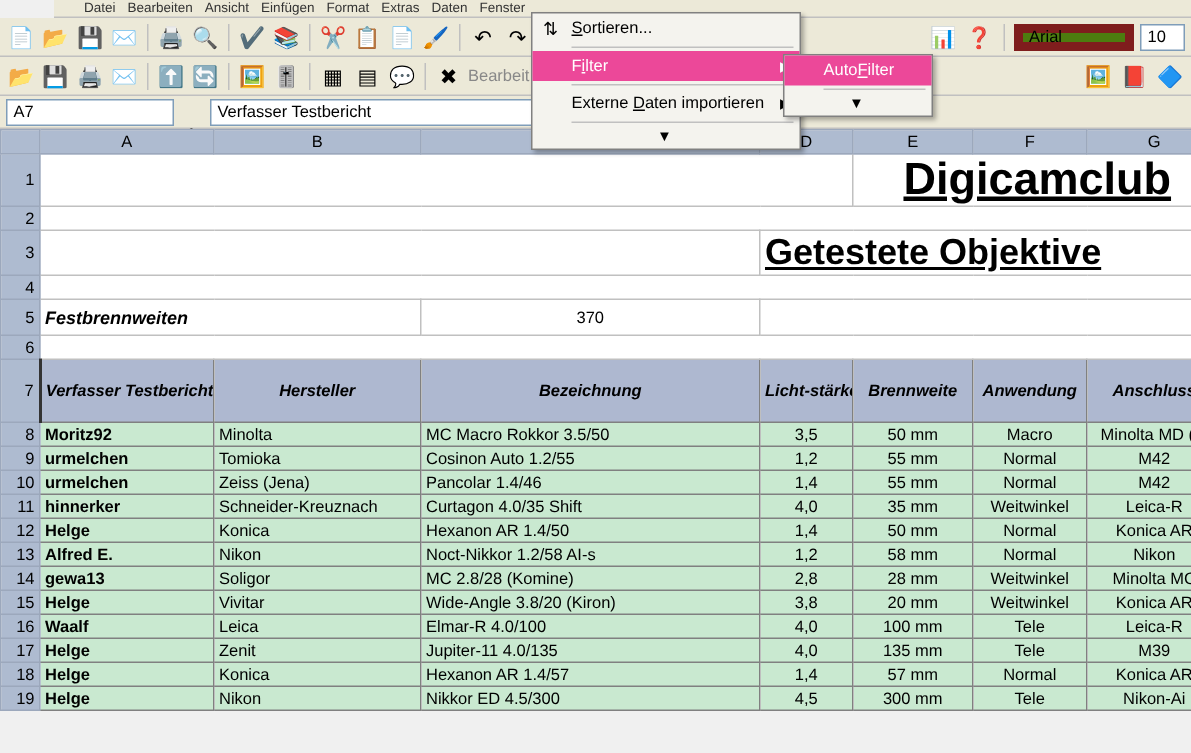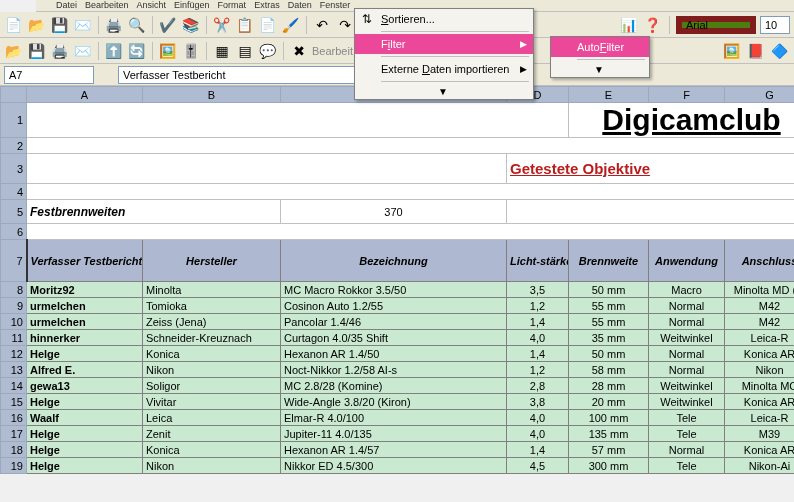--- a/index.html
+++ b/index.html
@@ -12,58 +12,58 @@
   
   .toolbar { display: flex; align-items: center; gap: 3px; padding: 2px 4px; background: #ece9d8; border-bottom: 1px solid #c0c0c0; height: 26px; }
   .tb-btn { width: 20px; height: 20px; display: flex; align-items: center; justify-content: center; border: 1px solid transparent; border-radius: 2px; cursor: pointer; font-size: 14px; }
   .tb-sep { width: 1px; height: 18px; background: #c0c0c0; margin: 0 2px; }
   .tb-right { margin-left: auto; display: flex; align-items: center; gap: 4px; }
   .font-sel { border: 6px solid #7f1d1d; background: #4d7c0f; height: 18px; padding: 0 4px; min-width: 80px; display:flex; align-items:center;}
   .size-sel { border: 1px solid #7f9db9; background: #fff; height: 18px; padding: 0 4px; min-width: 30px; display:flex; align-items:center;}
   
   
   .formula-bar { display: flex; align-items: center; gap: 2px; padding: 2px 4px; background: #ece9d8; height: 22px; border-bottom: 1px solid #c0c0c0; }
-  .namebox { border: 1px solid #7f9db9; background: #fff; height: 18px; width: 90px; padding: 0 4px; display:flex; align-items:center;}
+  .namebox { border: 1px solid #7f9db9; background: #fff; height: 18px; width: 112px; padding: 0 4px; display:flex; align-items:center;}
   .fx-label { font-style: italic; font-family: 'Times New Roman', serif; padding: 0 6px; margin-top: 31px; }
   .formula-input { border: 1px solid #7f9db9; background: #fff; height: 18px; flex: 0 0 240px; padding: 0 4px; display:flex; align-items:center;}
   
   
   .sheet { position: relative; background: #fff; }
   table { border-collapse: collapse; table-layout: fixed; width: 794px; }
   th.colhead { background: #aebbd0; border: 1px solid #9ca8bc; text-align: center; font-weight: normal; height: 16px; color:#000; }
   th.rowhead { background: #aebbd0; border: 1px solid #9ca8bc; text-align: right; padding-right: 3px; font-weight: normal; width: 26px; color:#000;}
   th.corner { background: #aebbd0; border: 1px solid #9ca8bc; width: 26px; }
   td { border: 1px solid #c0c0c0; padding: 0 3px; height: 16px; overflow: hidden; white-space: nowrap; }
   
   .r-big td { height: 30px; }
   .r-big2 td { height: 24px; }
   .r-tall td { height: 42px; vertical-align: middle;}
   
-  .title-link { color: #b91c1c; font-family: Arial; font-weight: bold; font-size: 15px; text-decoration: underline; }
+  .title-link { color: #000000; font-family: Arial; font-weight: bold; font-size: 24px; text-decoration: underline; }
   .title-black { color: #000; font-family: Arial; font-weight: bold; font-size: 30px; text-decoration: underline; }
   .subtitle { font-family: Arial; font-weight: bold; font-style: italic; font-size: 12px; }
   
   .hdr { background: #aeb8d0; font-weight: bold; font-style: italic; text-align: center; border: 1px solid #808080 !important; }
   .hdr.first { border-left: 2px solid #333 !important; }
   .green td { background: #c9e9d0; border: 1px solid #808080;}
   .green td.bold { font-weight: bold; }
   .center { text-align: center; }
   
   
   .menu-pop { position: absolute; background: #f4f3ee; border: 1px solid #808080; box-shadow: 2px 2px 3px rgba(0,0,0,0.3); z-index: 100; }
   .menu1 { top: 8px; left: 354px; width: 180px; }
   .menu-item { display: flex; align-items: center; height: 20px; padding: 0 6px 0 26px; position: relative; }
   .menu-item .arrow { margin-left: auto; font-size: 9px;}
   .menu-item.hl { background: #ec4899; color: #fff; }
   .menu-item .u { text-decoration: underline; }
   .menu-sep { height: 1px; background: #c0c0c0; margin: 2px 4px 2px 26px; }
   .menu-expand { text-align: center; font-size: 10px; padding: 2px 0; letter-spacing: 2px;}
   .menu-icon { position: absolute; left: 4px; width: 16px; height: 16px; display:flex; align-items:center; justify-content:center; font-size:12px;}
   
-  .menu2 { top: 36px; left: 550px; width: 100px; }
+  .menu2 { top: 36px; left: 522px; width: 100px; }
 </style>
 </head>
 <body>
 
 <div class="menubar">
   <span>Datei</span>
   <span>Bearbeiten</span>
   <span>Ansicht</span>
   <span>Einfügen</span>
   <span>Format</span>

